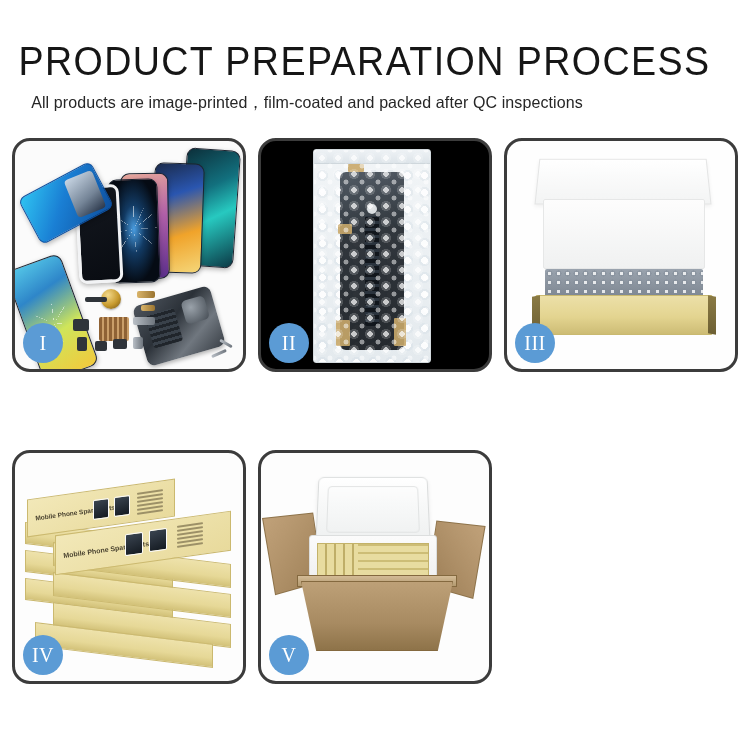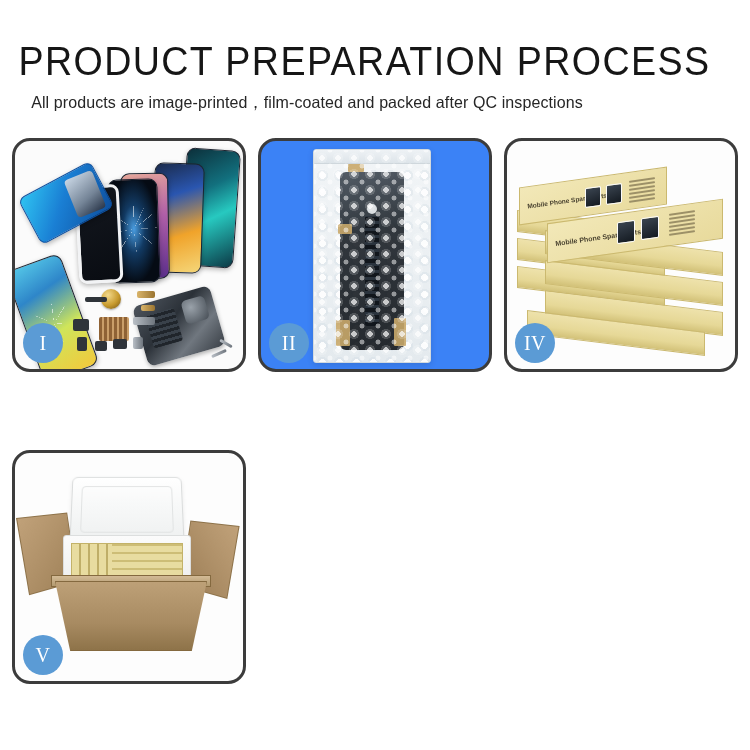--- a/index.html
+++ b/index.html
@@ -178,21 +178,21 @@
     position:absolute; left:84px; top:176px; width:30px; height:24px;
     background: repeating-linear-gradient(90deg,#8a5a2b 0 3px,#c89a62 3px 5px),
                 repeating-linear-gradient(0deg,#8a5a2b 0 3px,#c89a62 3px 5px);
     border-radius:2px; opacity:.95;
   }
   .bit { position:absolute; background:#2f343a; border-radius:2px; }
   .bit.l { background: linear-gradient(90deg,#d9b46a,#9a7430); }
   .bit.g { background: linear-gradient(90deg,#b9bfc6,#6e757d); }
 
   
-  .p2 { background:#3b82f6; }
+  .p2 { background:#000000; }
   .bubble-bag {
     position:absolute; left:52px; top:8px; width:118px; height:214px;
     background:
       radial-gradient(circle at 50% 50%, rgba(255,255,255,.85) 0 28%, rgba(210,220,228,.35) 30% 46%, transparent 48%) 0 0/17px 17px,
       linear-gradient(180deg,#f2f5f7,#e4eaee);
     border:1px solid #d3dade;
     border-radius:3px;
     box-shadow: 0 2px 6px rgba(0,0,0,.12);
     overflow:hidden;
   }
@@ -432,20 +432,29 @@
           <div class="tape" style="left:34px;top:14px;width:16px;height:8px;"></div>
           <div class="tape" style="left:24px;top:74px;width:14px;height:10px;"></div>
           <div class="tape" style="left:22px;top:170px;width:14px;height:26px;"></div>
           <div class="tape" style="right:24px;top:168px;width:12px;height:28px;"></div>
           <div class="bubble-overlay"></div>
         </div>
       </div>
       <div class="badge">II</div>
     </div>
 
+    <div class="panel p3">
+      <div class="panel-stage">
+        <div class="box3-lid"></div>
+        <div class="box3-foam"></div>
+        <div class="box3-bubble"></div>
+        <div class="box3-body"></div>
+      </div>
+      <div class="badge">III</div>
+    </div>
 
     <div class="panel p4">
       <div class="panel-stage">
         <div class="stack">
 
           <div class="cbox" style="left:4px;top:64px;width:148px;height:22px;transform:skewY(7deg);"></div>
           <div class="cbox" style="left:4px;top:92px;width:148px;height:22px;transform:skewY(7deg);"></div>
           <div class="cbox" style="left:4px;top:120px;width:148px;height:22px;transform:skewY(7deg);"></div>
 
           <div class="cbox" style="left:32px;top:86px;width:178px;height:24px;transform:skewY(7deg);"></div>

